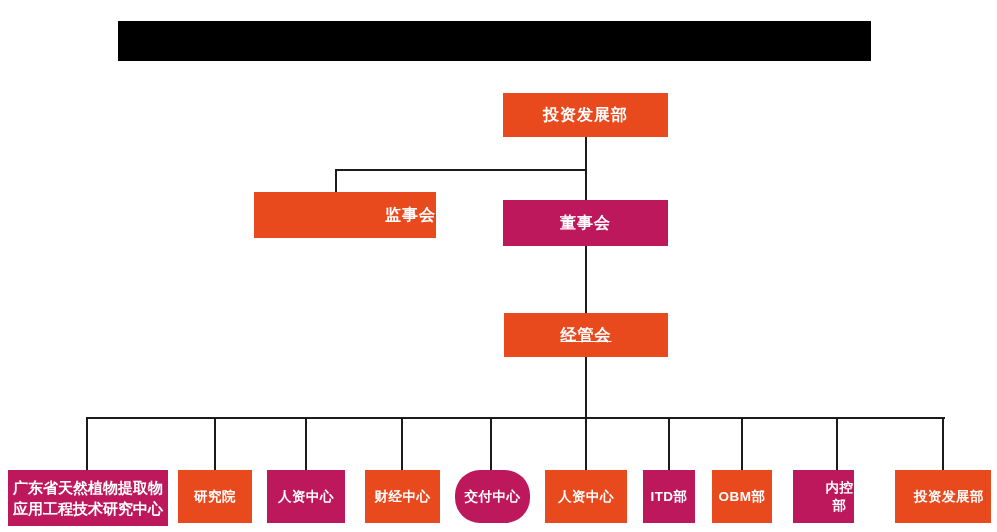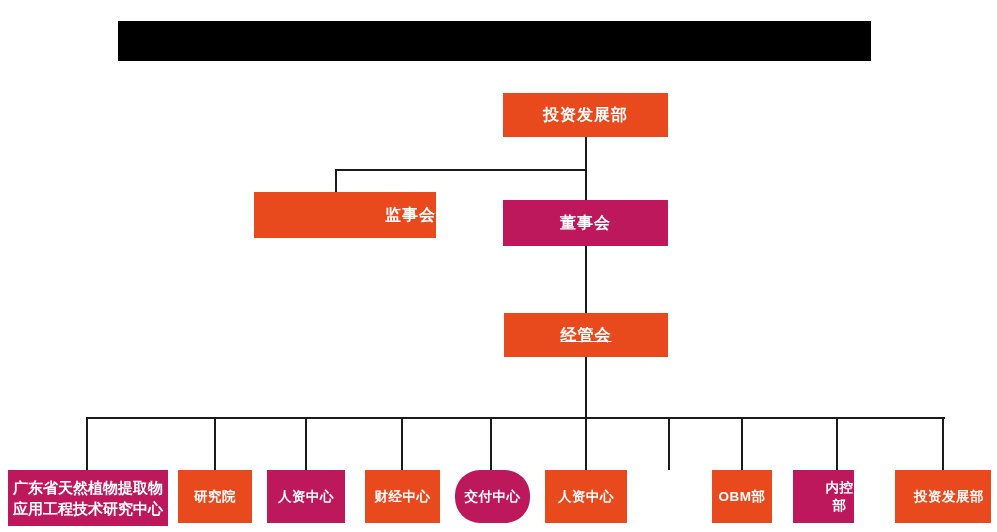--- a/index.html
+++ b/index.html
@@ -106,20 +106,23 @@
   </div>
   <div class="node dark dept" style="left:365px; top:470px; width:75px; height:53px;">
     <span>财经中心</span>
   </div>
   <div class="node light dept" style="left:455px; top:470px; width:75px; height:53px;border-radius:25px;">
     <span>交付中心</span>
   </div>
   <div class="node dark dept" style="left:545px; top:470px; width:82px; height:53px;">
     <span>人资中心</span>
   </div>
+  <div class="node light dept" style="left:643px; top:470px; width:52px; height:53px;">
+    <span>ITD部</span>
+  </div>
   <div class="node dark dept" style="left:712px; top:470px; width:60px; height:53px;">
     <span>OBM部</span>
   </div>
   <div class="node light dept" style="left:793px; top:470px; width:61px; height:53px;padding-left:32px;">
     <span>内控部</span>
   </div>
   <div class="node dark dept" style="left:895px; top:470px; width:96px; height:53px;padding-left:12px;">
     <span>投资发展部</span>
   </div>
 

